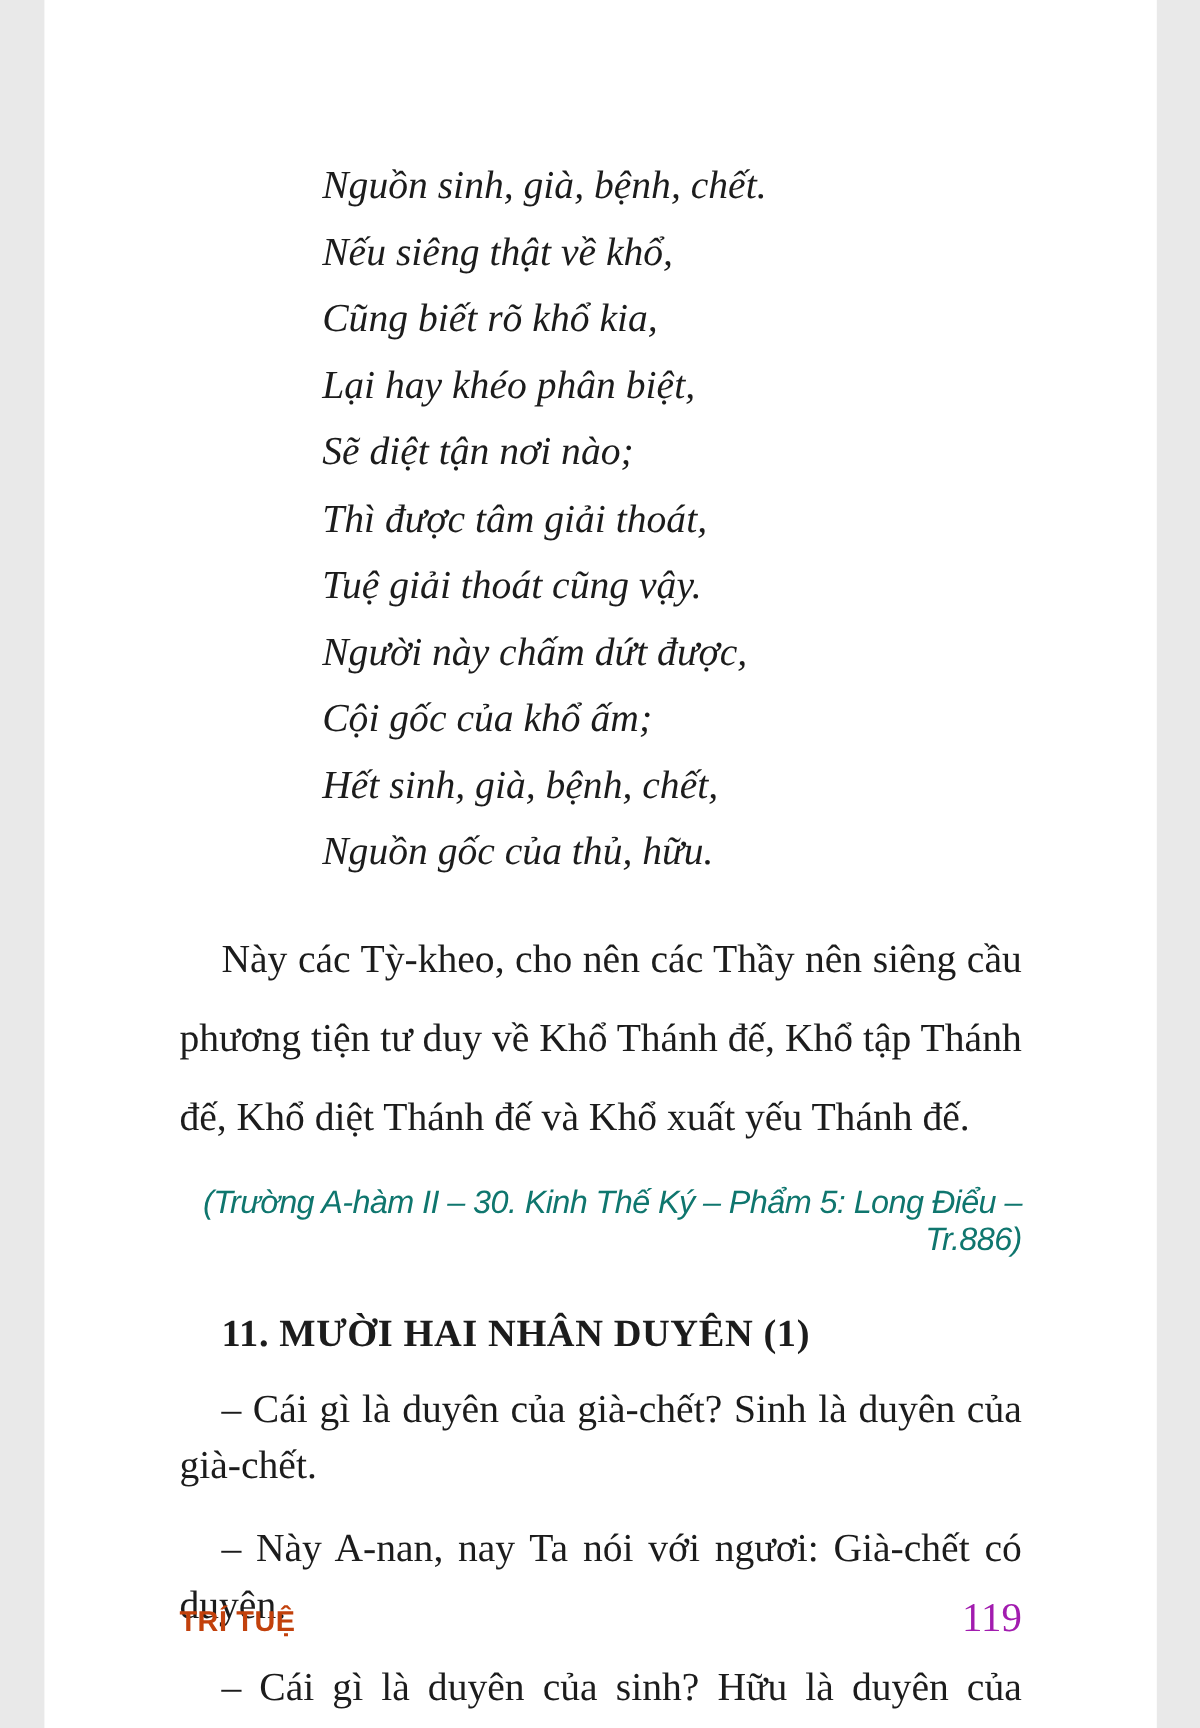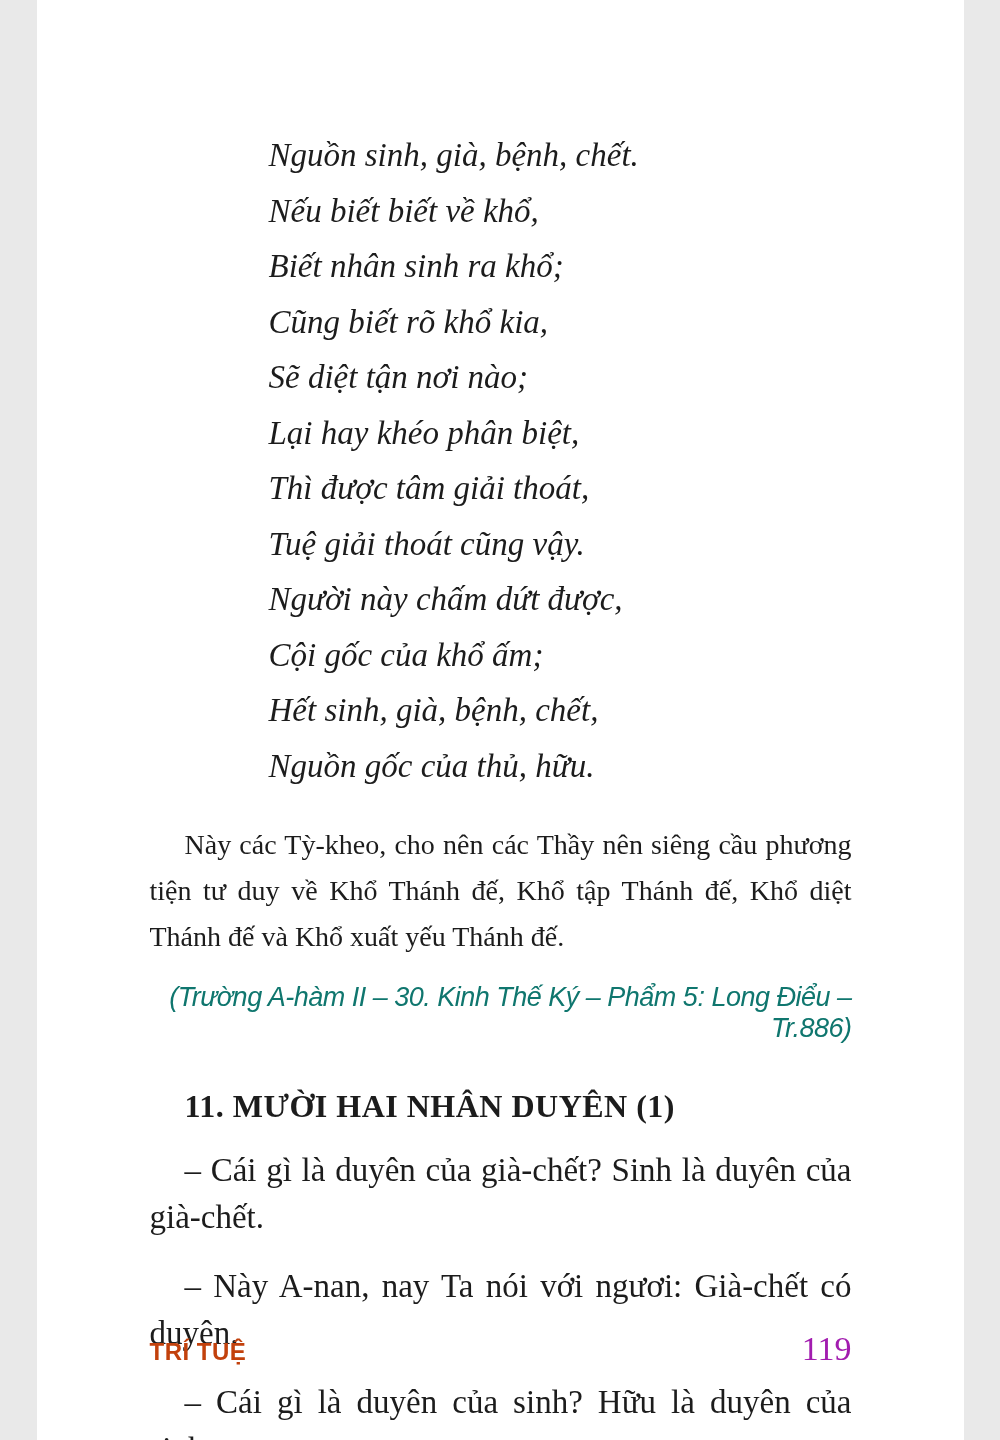--- a/index.html
+++ b/index.html
@@ -23,22 +23,22 @@
     margin-left: 119px;
     font-style: italic;
     font-size: 33px;
     line-height: 55.5px;
   }
   .poem-line {
     white-space: nowrap;
   }
   .prose {
     margin: 28px 0 0 0;
-    font-size: 28px;
-    line-height: 46px;
+    font-size: 33px;
+    line-height: 66px;
     text-align: justify;
     text-indent: 35px;
   }
   .citation {
     margin-top: 22px;
     font-family: "Liberation Sans", sans-serif;
     font-style: italic;
     font-size: 27px;
     letter-spacing: -0.5px;
     text-align: right;
@@ -80,25 +80,24 @@
     color: #a21caf;
   }
 </style>
 </head>
 <body>
 
 <div class="page">
 
   <div class="poem">
     <div class="poem-line">Nguồn sinh, già, bệnh, chết.</div>
-    <div class="poem-line">Nếu biết biết về khổ,</div>
-    <div class="poem-line">Biết nhân sinh ra khổ;</div>
+    <div class="poem-line">Nếu siêng thật về khổ,</div>
     <div class="poem-line">Cũng biết rõ khổ kia,</div>
+    <div class="poem-line">Lại hay khéo phân biệt,</div>
     <div class="poem-line">Sẽ diệt tận nơi nào;</div>
-    <div class="poem-line">Lại hay khéo phân biệt,</div>
     <div class="poem-line">Thì được tâm giải thoát,</div>
     <div class="poem-line">Tuệ giải thoát cũng vậy.</div>
     <div class="poem-line">Người này chấm dứt được,</div>
     <div class="poem-line">Cội gốc của khổ ấm;</div>
     <div class="poem-line">Hết sinh, già, bệnh, chết,</div>
     <div class="poem-line">Nguồn gốc của thủ, hữu.</div>
   </div>
 
   <p class="prose">Này các Tỳ-kheo, cho nên các Thầy nên siêng cầu phương tiện tư duy về Khổ Thánh đế, Khổ tập Thánh đế, Khổ diệt Thánh đế và Khổ xuất yếu Thánh đế.</p>
 

